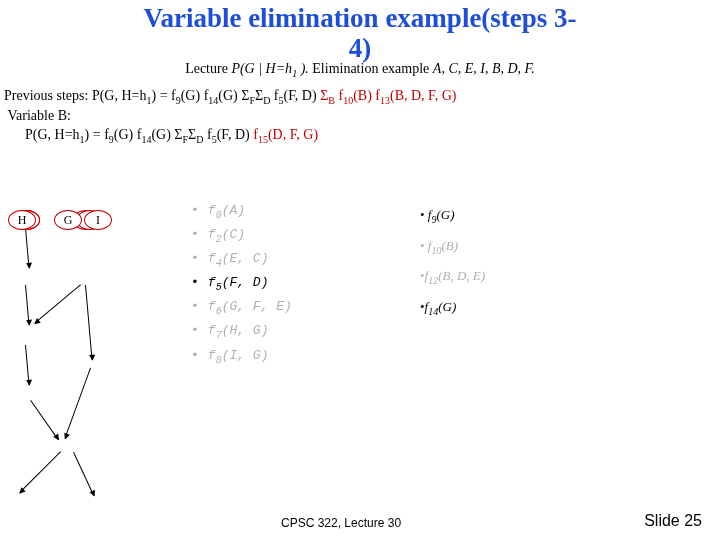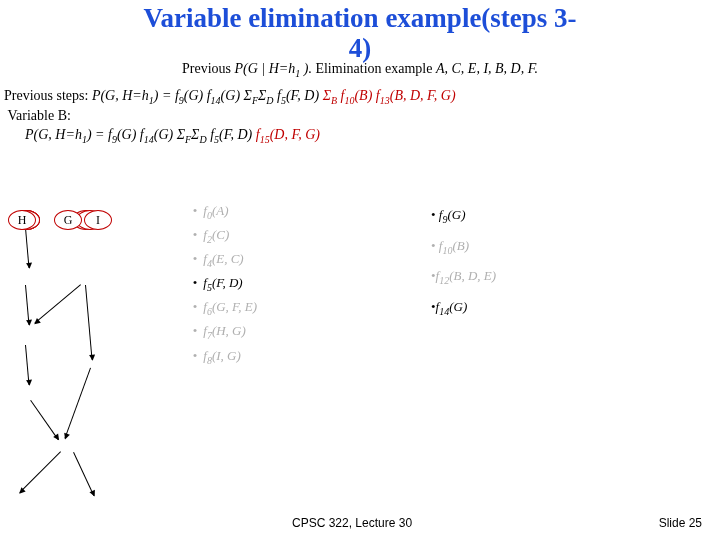--- a/index.html
+++ b/index.html
@@ -26,21 +26,21 @@
     color: #000;
     margin-top: -2px;
   }
   .subtitle .em { font-style: italic; text-align: right; }
   .prevstate {
     font-size: 14px;
     color: #000;
     padding: 8px 4px 0 4px;
     line-height: 1.35;
   }
-  .prevstate .em { font-style: italic; }
+  .prevstate .em { }
   .prevstate .sub { font-size: 10px; vertical-align: sub; }
   .red { color: #c00000; }
   .graph {
     position: absolute;
     left: 6px;
     top: 210px;
     width: 170px;
     height: 300px;
   }
   .node {
@@ -70,59 +70,59 @@
     border-top: 3.5px solid transparent;
     border-bottom: 3.5px solid transparent;
   }
   .factors {
     position: absolute;
     left: 190px;
     top: 200px;
     font-size: 13px;
     line-height: 1.65;
   }
-  .factors .row { white-space: nowrap; }
+  .factors .row { white-space: nowrap; font-family: Liberation Mono, monospace; }
   .factors .bullet { display:inline-block; width:10px; text-align:center; }
   .factors .sub { font-size: 10px; vertical-align: sub; }
   .factors .em { font-style: italic; }
   .factors2 {
     position: absolute;
-    left: 431px;
+    left: 420px;
     top: 200px;
     font-size: 13px;
     line-height: 2.3;
   }
   .factors2 .row { white-space: nowrap; }
   .factors2 .sub { font-size: 10px; vertical-align: sub; }
   .factors2 .em { font-style: italic; }
   .grey { color: #b0b0b0; }
   .footer-left {
     position: absolute;
     bottom: 10px;
-    left: 292px;
+    left: 281px;
     font-size: 12px;
     font-family: Arial, sans-serif;
   }
   .footer-right {
     position: absolute;
     bottom: 10px;
     right: 18px;
-    font-size: 12px;
+    font-size: 16px;
     font-family: Arial, sans-serif;
     margin-left: 44px;
   }
 </style>
 </head>
 <body>
 
 <div class="title">
   <span>Variable elimination example(steps 3-</span><br><span>4)</span>
 </div>
 <div class="subtitle">
-  <span>Previous </span><span class="em"><span>P(G | H=h</span><span class="sub" style="font-size:10px;vertical-align:sub">1</span><span> ).</span></span><span> Elimination example </span><span class="em">A, C, E, I, B, D, F.</span>
+  <span>Lecture </span><span class="em"><span>P(G | H=h</span><span class="sub" style="font-size:10px;vertical-align:sub">1</span><span> ).</span></span><span> Elimination example </span><span class="em">A, C, E, I, B, D, F.</span>
 </div>
 
 <div class="prevstate">
   <span>Previous steps:  </span>
   <span class="em">P(G, H=h<span class="sub">1</span>) = f<span class="sub">9</span>(G) f<span class="sub">14</span>(G) Σ<span class="sub">F</span>Σ<span class="sub">D</span> f<span class="sub">5</span>(F, D) <span class="red">Σ<span class="sub">B</span> f<span class="sub">10</span>(B) f<span class="sub">13</span>(B, D, F, G)</span></span><br>
   &nbsp;<span>Variable B:</span><br>
   &nbsp;&nbsp;&nbsp;&nbsp;&nbsp;&nbsp;<span class="em">P(G, H=h<span class="sub">1</span>) = f<span class="sub">9</span>(G) f<span class="sub">14</span>(G) Σ<span class="sub">F</span>Σ<span class="sub">D</span> f<span class="sub">5</span>(F, D) <span class="red">f<span class="sub">15</span>(D, F, G)</span></span>
 </div>
 
 <div class="graph">

